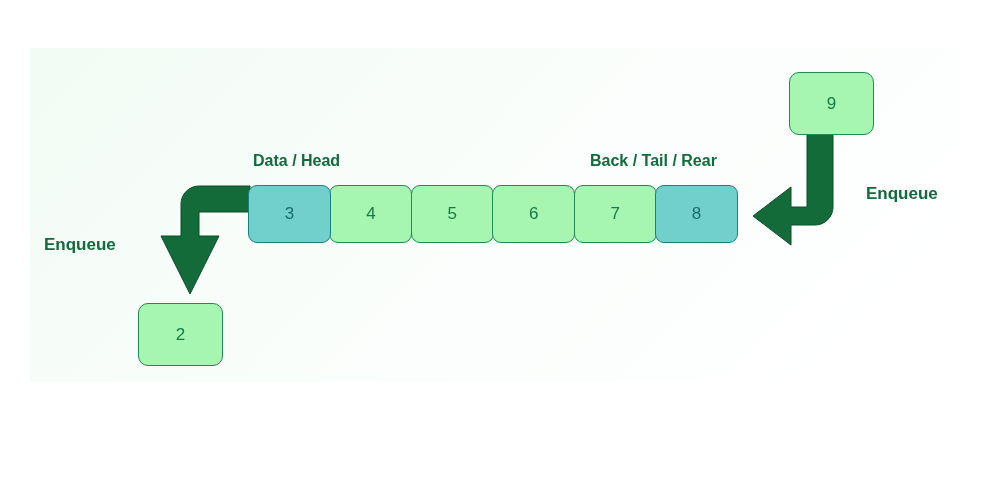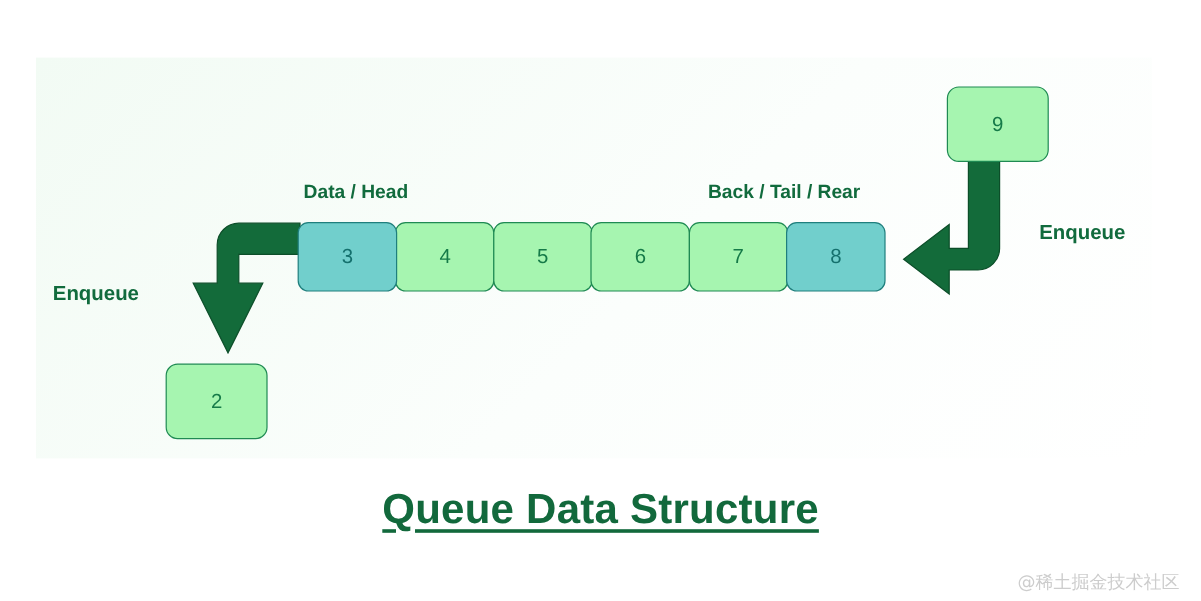--- a/index.html
+++ b/index.html
@@ -175,17 +175,15 @@
   </div>
   <div class="valbox" id="box-dequeue">
     <span>2</span>
   </div>
 
   <div class="lbl" id="lbl-front">Data / Head</div>
   <div class="lbl" id="lbl-back">Back / Tail / Rear</div>
   <div class="lbl" id="lbl-dequeue">Enqueue</div>
   <div class="lbl" id="lbl-enqueue">Enqueue</div>
 
-  <div id="title">Queue Data Structure</div>
 
-  <div id="watermark">@稀土掘金技术社区</div>
 
 </div>
 
 </body></html>

